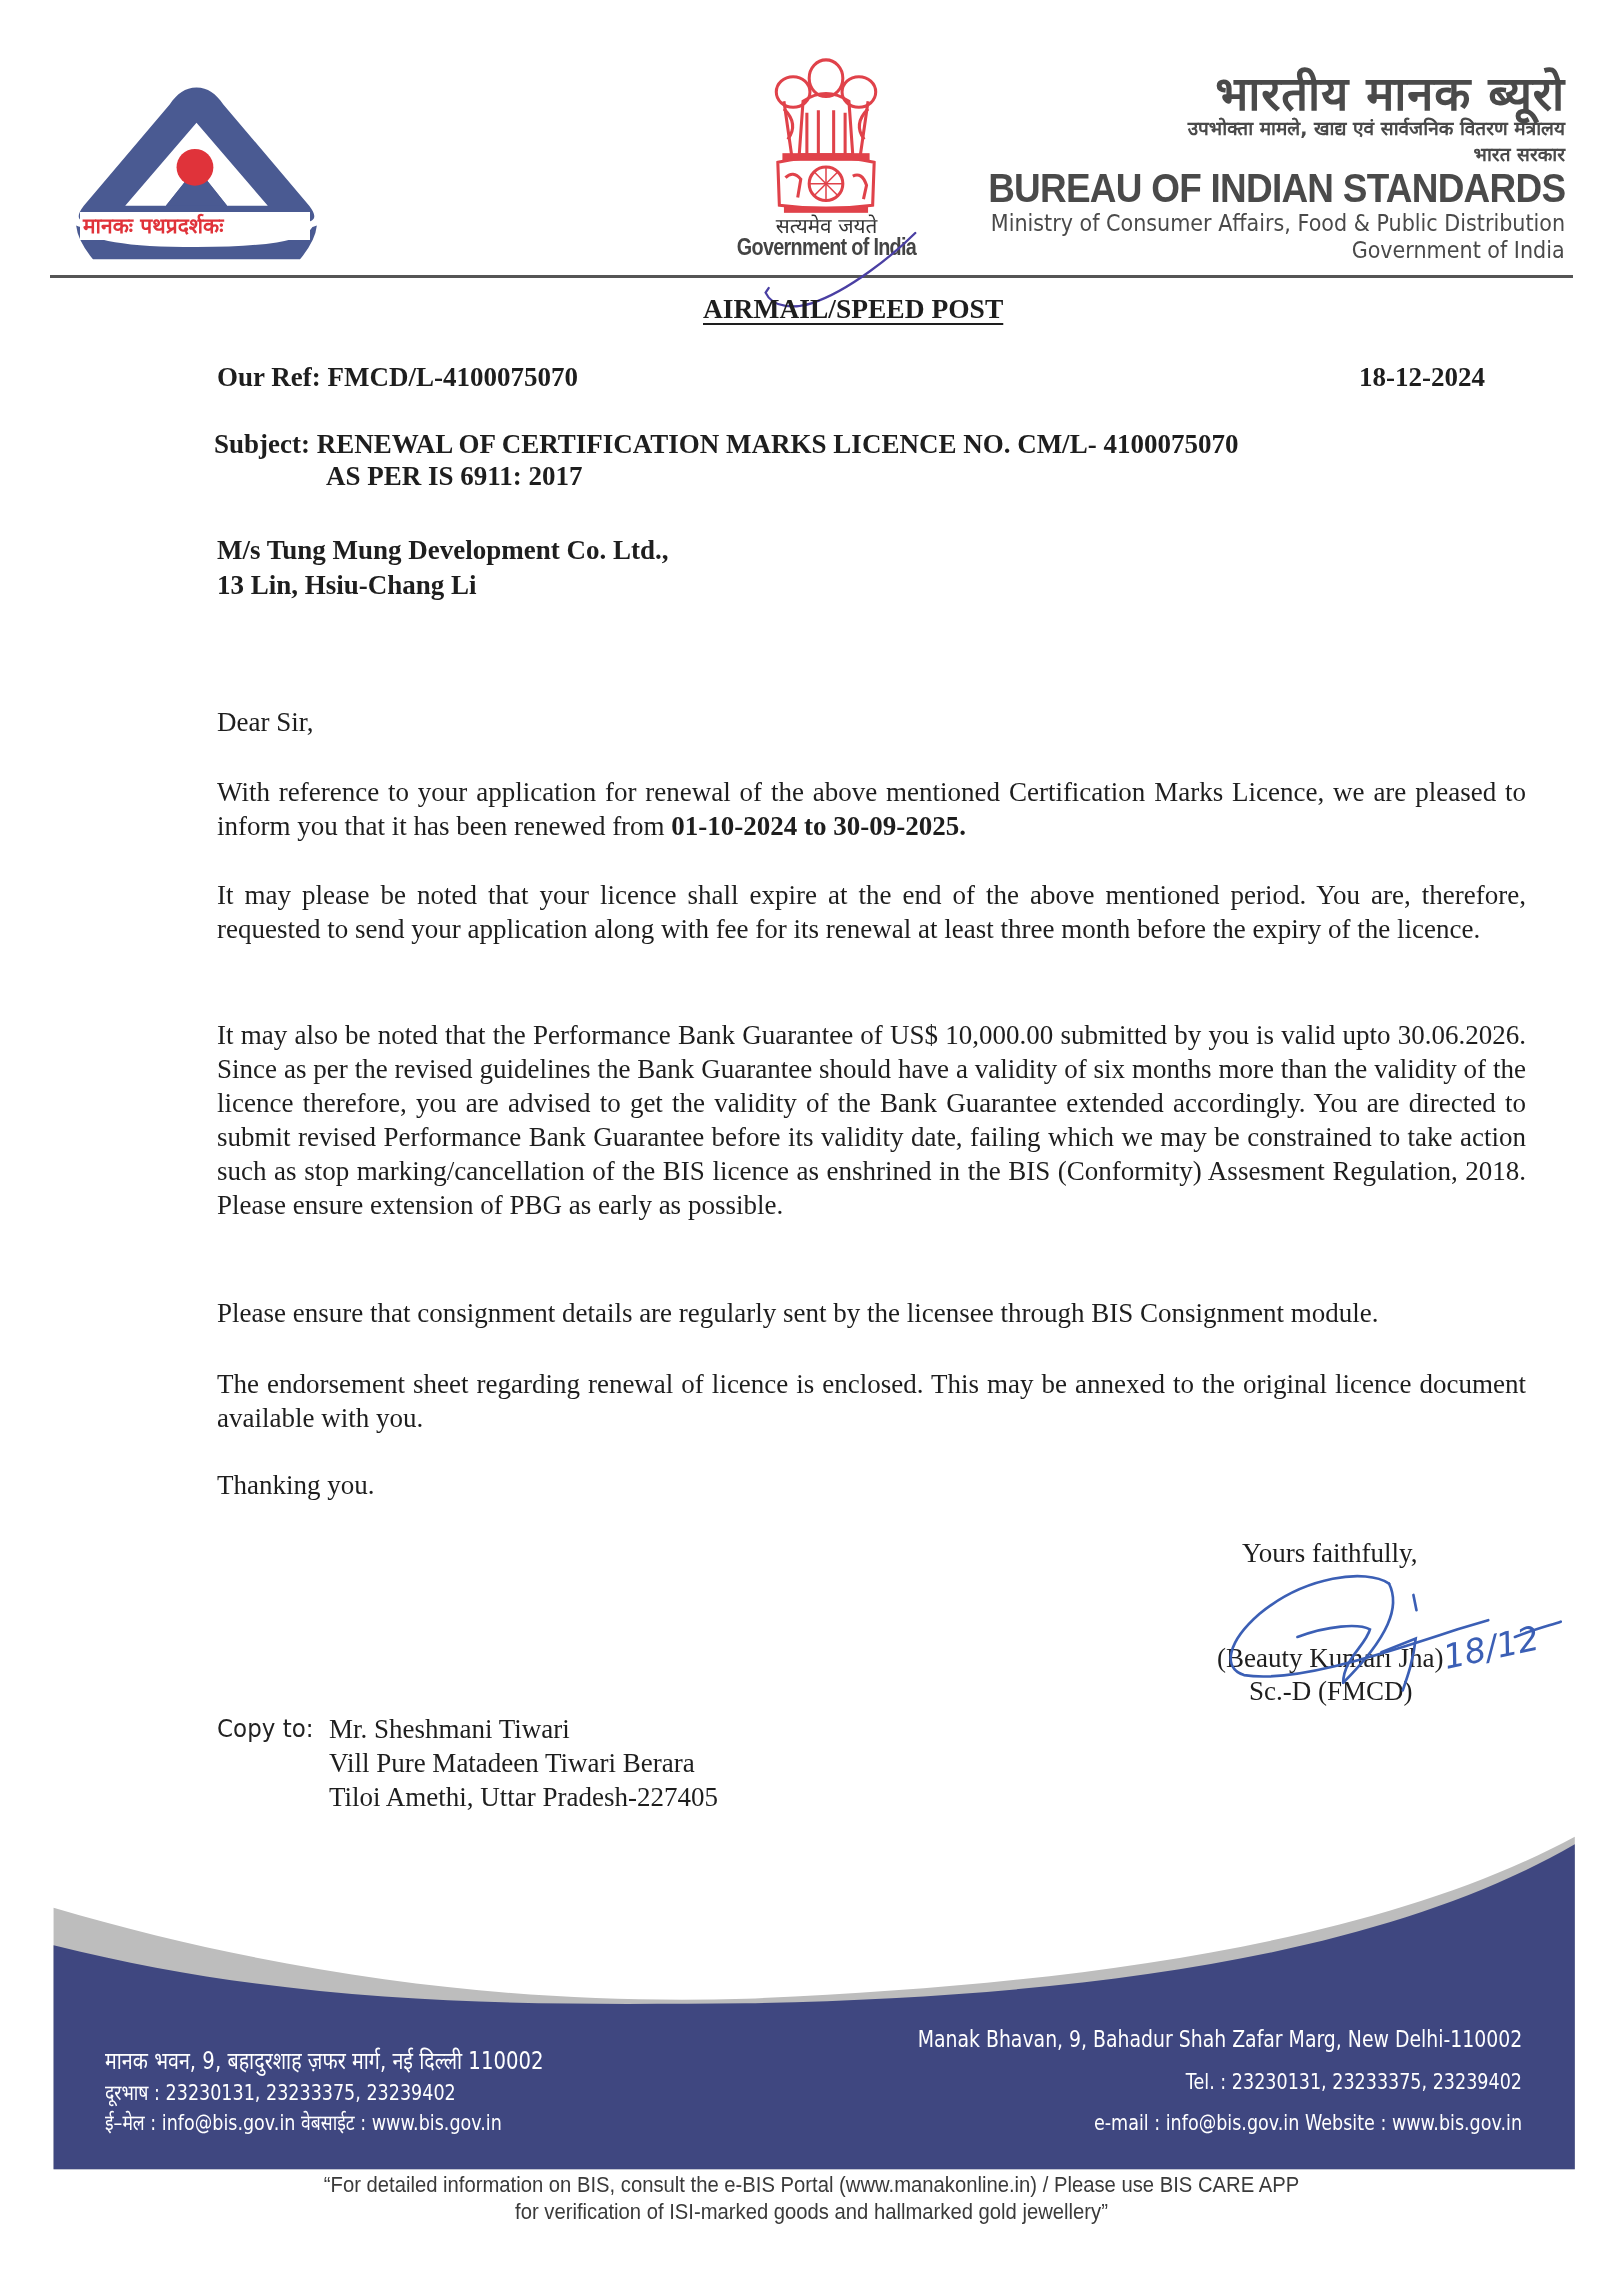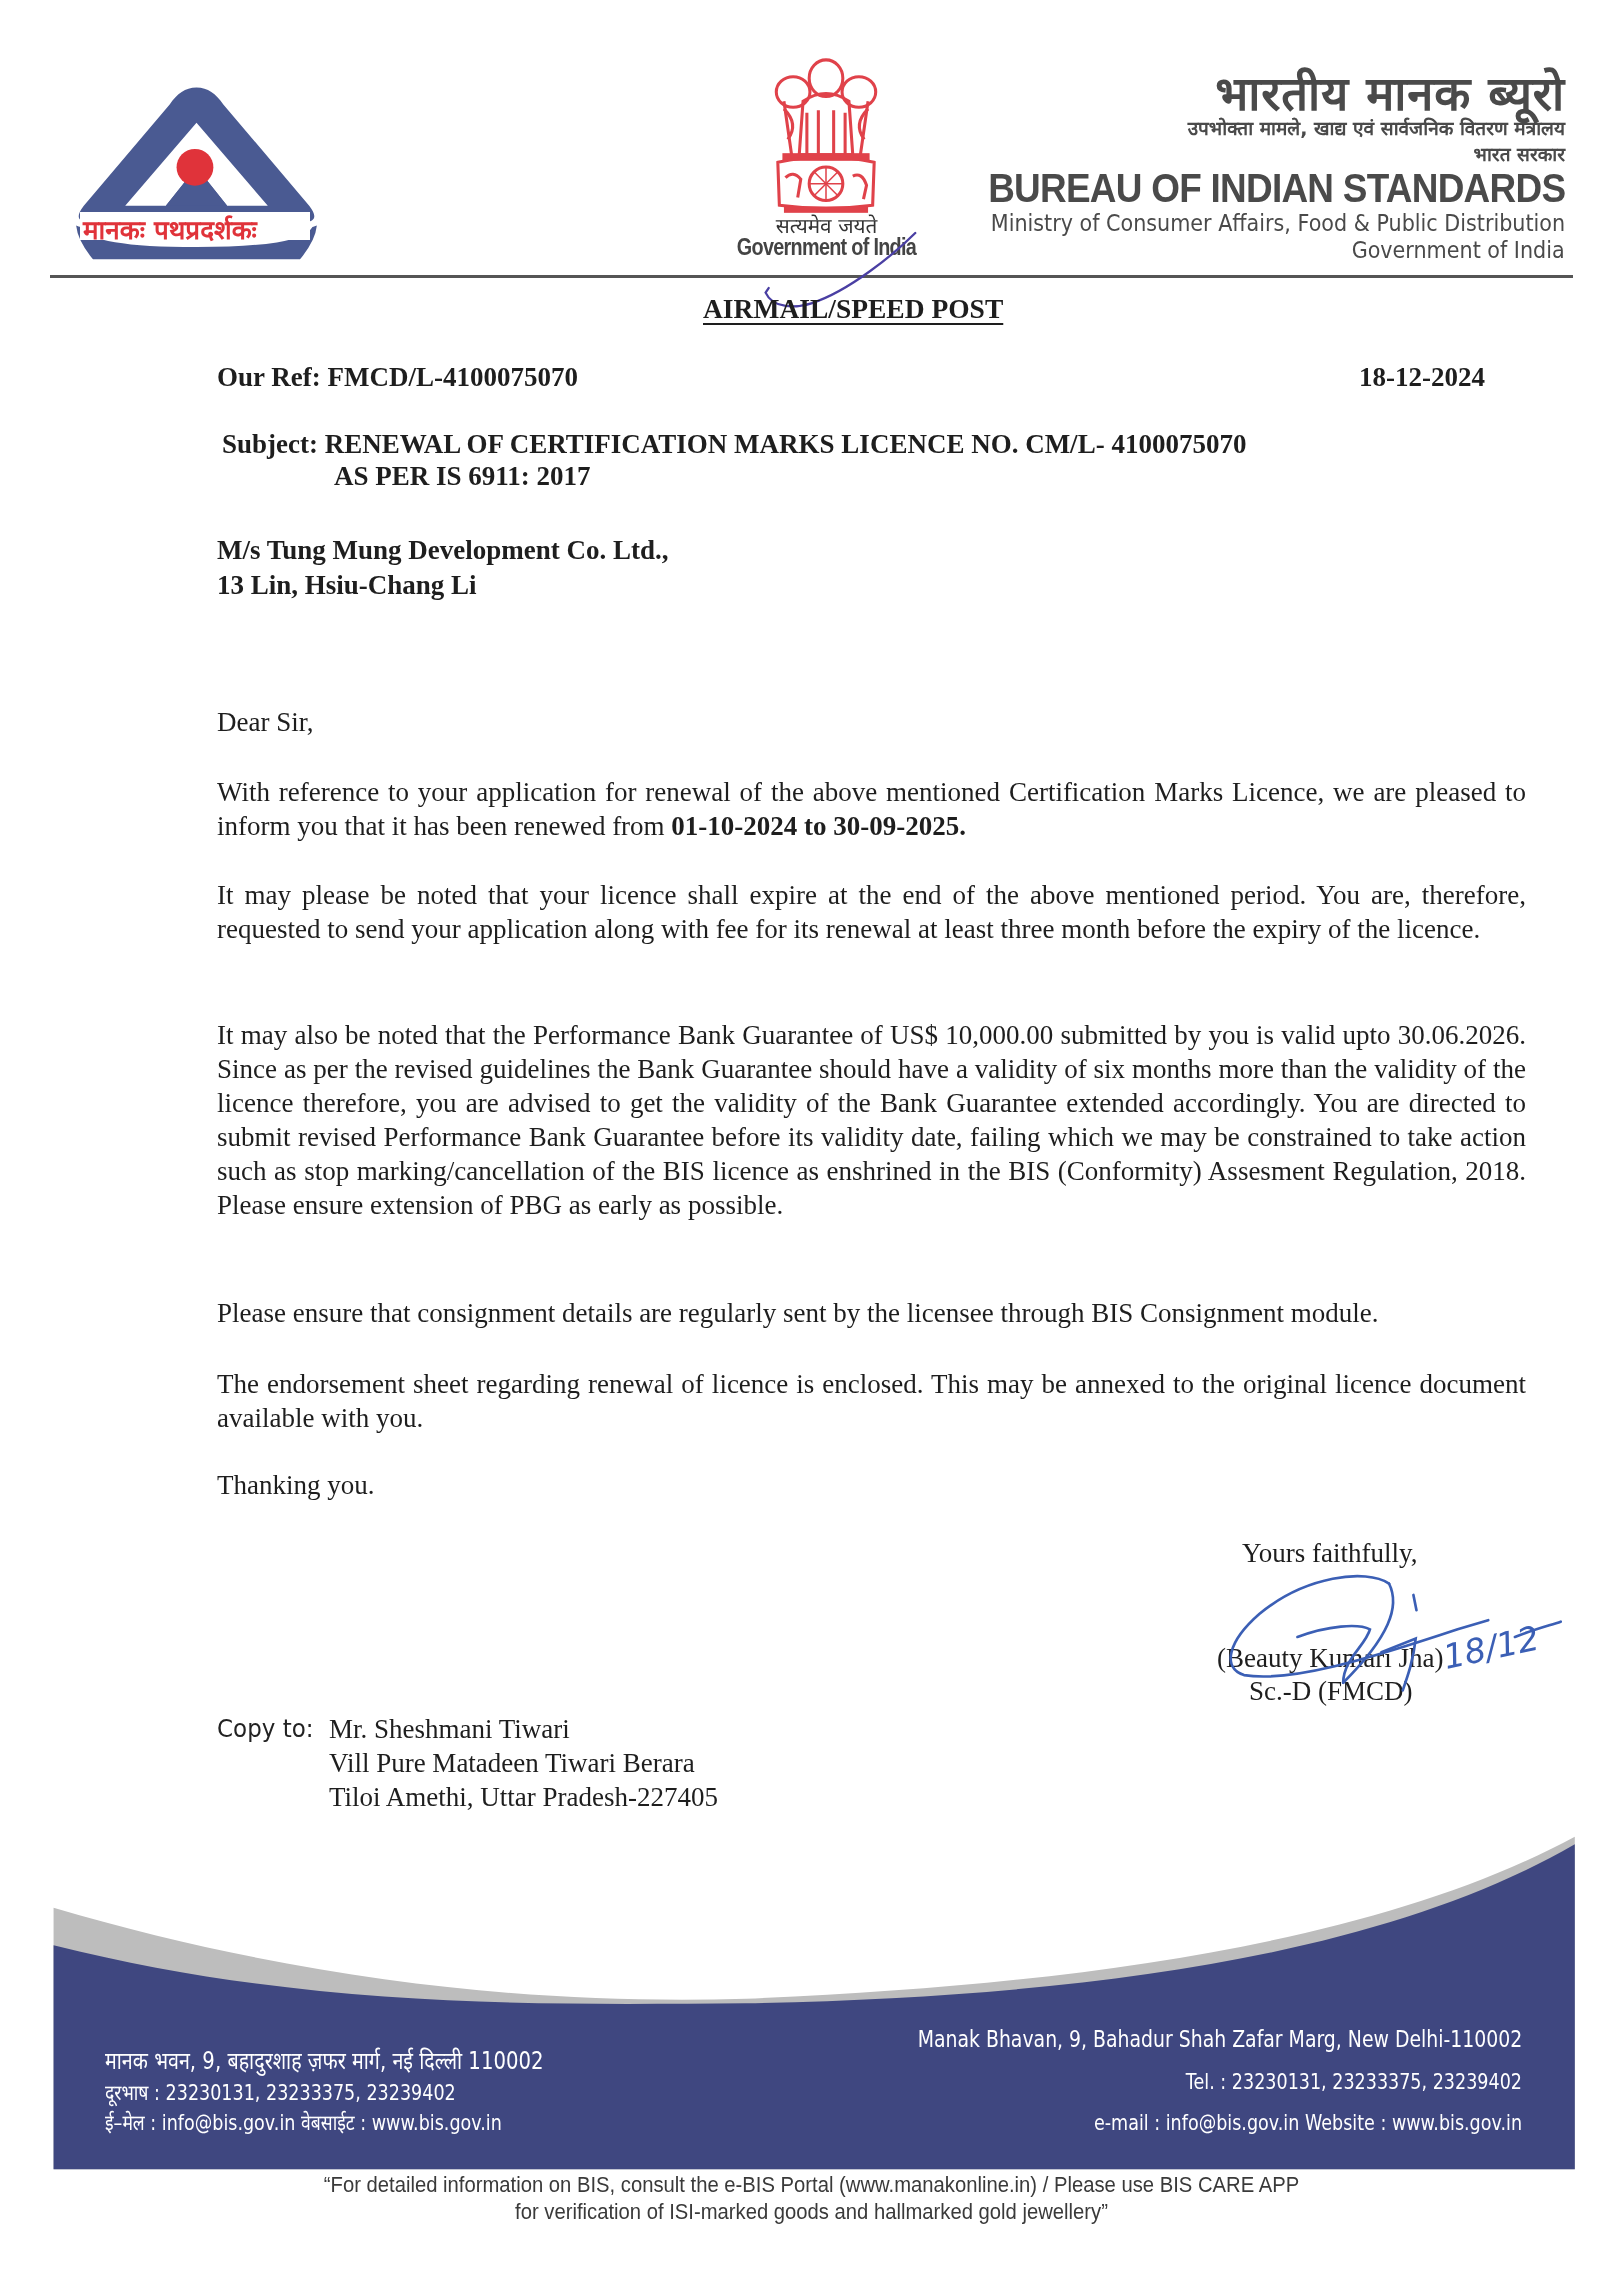--- a/index.html
+++ b/index.html
@@ -26,21 +26,21 @@
   
   .ink { stroke:#3b5fb5; fill:none; stroke-width:3.5; stroke-linecap:round; }
   .ink2 { stroke:#4a3fa3; fill:none; stroke-width:3; stroke-linecap:round; }
 
   
   .airmail { left:703px; top:293px; font-size:27.5px; font-weight:bold; text-decoration:underline; text-underline-offset:4.6px; text-decoration-thickness:2.3px; }
   .bold { font-weight:bold; }
   .txt { font-size:27px; line-height:34px; }
   .ref { left:217px; top:360px; }
   .date { right:138px; top:360px; }
-  .subject { left:222px; top:428px; line-height:32px; }
+  .subject { left:214px; top:428px; line-height:32px; }
   .subject .line2 { padding-left:112px; display:block; }
   .addr { left:217px; top:533px; line-height:35px; }
   .addr div { white-space:nowrap; }
   .salute { left:217px; top:705px; }
   .para { left:217px; width:1309px; text-align:justify; text-align-last:left; }
   .p1 { top:775px; }
   .p2 { top:878px; }
   .p3 { top:1018px; line-height:34px; }
   .p4 { top:1296px; }
   .p5 { top:1367px; }
@@ -73,21 +73,21 @@
 
   <svg id="bis-logo" class="abs" viewBox="0 0 330 240">
     <path d="M165 6 C150 6 140 14 130 28 L18 160 C4 178 14 182 30 182 L300 182 C316 182 326 178 312 160 L200 28 C190 14 180 6 165 6 Z" fill="#4a5a92"></path>
     <path d="M165 52 L72 160 L125 160 L165 110 L205 160 L258 160 Z" fill="#ffffff"></path>
     <path d="M165 110 L125 160 L205 160 Z" fill="#4a5a92"></path>
     <circle cx="163" cy="110" r="24" fill="#e0333a"></circle>
     <path d="M8 186 Q10 206 30 230 L300 230 Q320 206 322 186 Q300 196 165 196 Q30 196 8 186 Z" fill="#4a5a92"></path>
     <path d="M14 186 Q30 200 165 200 Q300 200 316 186 L316 188 Q302 214 165 214 Q28 214 14 188 Z" fill="#ffffff"></path>
   </svg>
   <div class="abs" style="left:80px;top:212px;width:230px;height:27.5px;background:#ffffff;"></div>
-  <div class="abs dejavu" style="left:83px;top:211px;font-size:26px;color:#e0333a;font-weight:bold;">मानकः पथप्रदर्शकः</div>
+  <div class="abs dejavu" style="left:83px;top:211px;font-size:21px;color:#e0333a;font-weight:bold;">मानकः पथप्रदर्शकः</div>
 
   <svg id="emblem" class="abs" viewBox="0 0 170 215">
     <g fill="none" stroke="#e0424a" stroke-width="4">
       <ellipse cx="85" cy="30" rx="22" ry="24"></ellipse>
       <ellipse cx="42" cy="48" rx="22" ry="20"></ellipse>
       <ellipse cx="128" cy="48" rx="22" ry="20"></ellipse>
       <path d="M55 60 Q85 40 115 60 L120 130 L50 130 Z"></path>
       <path d="M30 60 L40 130 M140 60 L130 130"></path>
       <path d="M60 75 L60 130 M75 72 L75 130 M95 72 L95 130 M110 75 L110 130"></path>
       <path d="M30 70 Q50 90 35 110 M140 70 Q120 90 135 110"></path>

